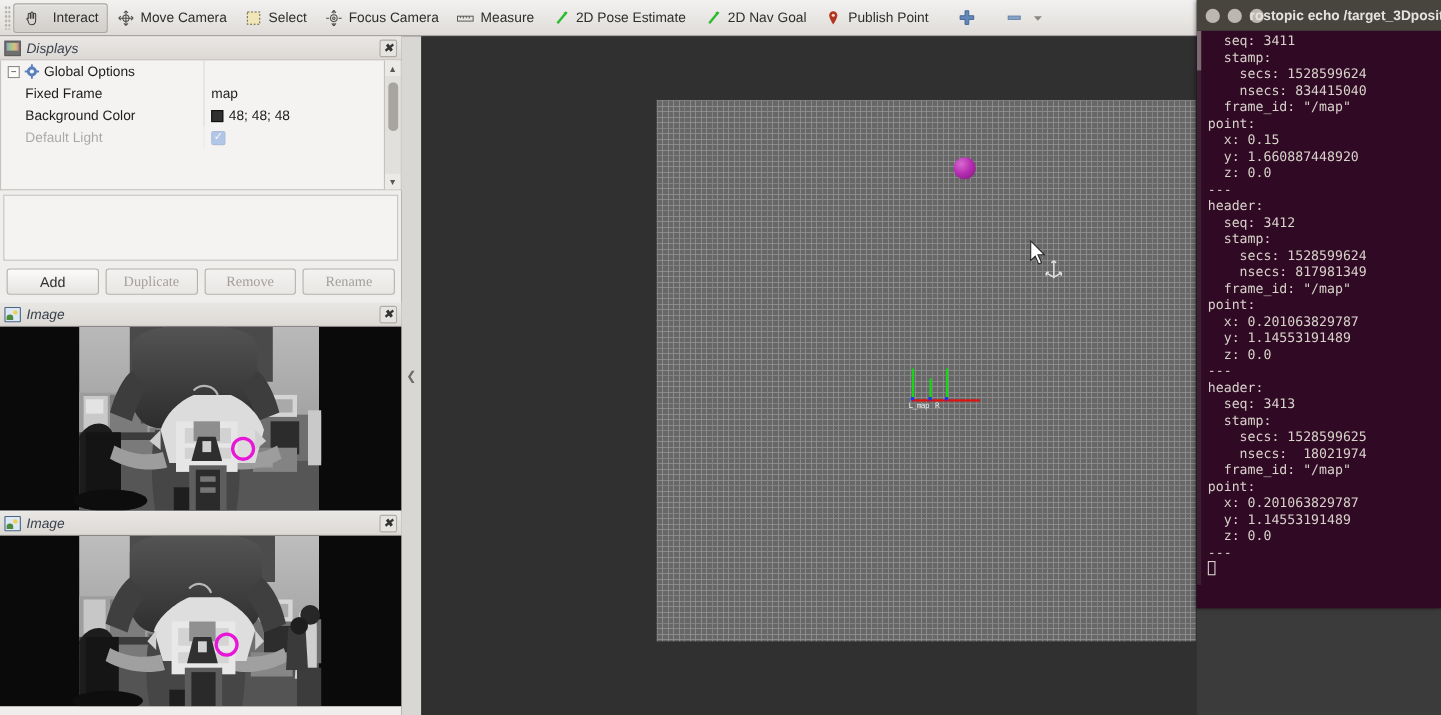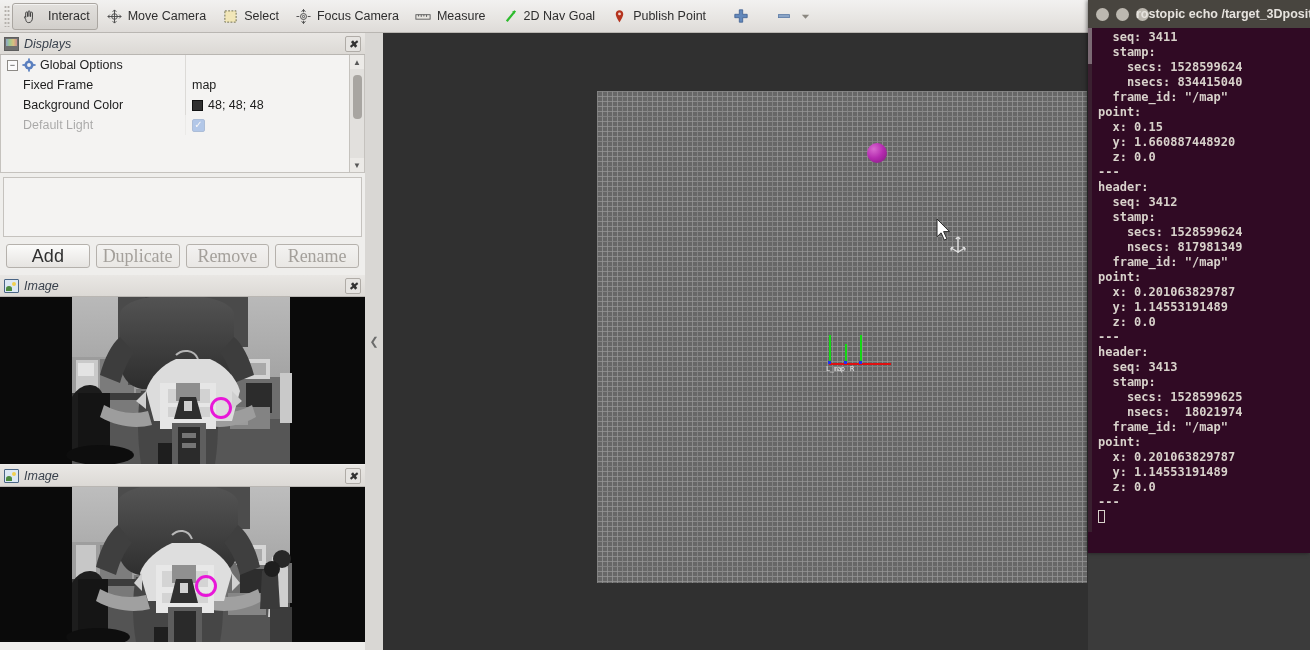--- a/index.html
+++ b/index.html
@@ -83,21 +83,21 @@
   .swatch { width:11px; height:11px; background:#303030; border:1px solid #111; display:inline-block; }
   .chk { width:13px; height:13px; background:#3a76d8; border:1px solid #2a5aa8; border-radius:2px;
      display:flex; align-items:center; justify-content:center; color:#fff; font-size:10px; line-height:1; }
   .tree-clip { overflow:hidden; height:118px; }
   .fade-row { opacity:0.35; }
 
   .disp-detail { height:60px; background:#f4f3f2; border:1px solid #c5c2be; margin:4px 3px 0 3px; }
   .btn-row { display:flex; gap:6px; padding:7px 6px 6px 6px; }
   .pbtn { flex:1; height:24px; border:1px solid #b5b1ac; border-radius:3px;
      background: linear-gradient(to bottom,#fbfbfa,#e6e4e1);
-     font-size:18px; color:#2f2f2f; display:flex; align-items:center; justify-content:center;
+     font-size:13px; color:#2f2f2f; display:flex; align-items:center; justify-content:center;
      cursor:default; font-family:"Liberation Sans", sans-serif;}
   .pbtn.disabled { color:#a4a09b; background: linear-gradient(to bottom,#f3f2f1,#e9e7e4); font-family: Liberation Serif, serif; }
 
   
   .img-panel-body { background:#000; position:relative; overflow:hidden; }
   .photo { position:absolute; inset:0; }
   .marker-circle { position:absolute; border:3px solid #e817d8; border-radius:50%; z-index:5; }
 
   
   .collapse-handle {
@@ -146,21 +146,21 @@
     overflow:hidden; padding-left:48px; padding-right:4px; }
   .term-tabbar { height:21px; background:#3a3733; display:flex; align-items:center;
     border-bottom:1px solid #241a20; }
   .tab-ico { width:19px; height:21px; display:flex; align-items:center; justify-content:center;
      background:#302d2a; }
   .term-tab { flex:1; height:21px; background:#504c46; display:flex; align-items:center;
      padding-left:6px; font-size:12px; color:#eceae7; overflow:hidden; white-space:nowrap; }
   .term-body { position:relative; height:504px; overflow:hidden;
      font-family:"DejaVu Sans Mono", monospace; font-size:12px; line-height:15px;
      color:#d8d2cb; padding:2px 0 0 4px; }
-  .term-body .ln { white-space:pre;font-weight:bold; }
+  .term-body .ln { white-space:pre; }
   .term-scroll { position:absolute; left:0; top:0; width:4px; height:100%; background:#3a2030; }
   .term-scroll i { position:absolute; left:0; top:0; width:4px; height:36px; background:#7b6a74; }
   .cursorblk { display:inline-block; width:7px; height:13px; border:1px solid #d8d2cb;
      vertical-align:-2px; }
   .bottom-strip { position:absolute; left:1088px; top:553px; width:222px; height:97px; background:#3b3b3b; }
 </style>
 </head>
 <body>
 
 <div id="app">
@@ -218,20 +218,29 @@
         <svg width="16" height="15" viewBox="0 0 18 16">
             <rect x="1" y="6" width="16" height="5" fill="#e8e6e1" stroke="#555" stroke-width="1"></rect>
             <g stroke="#555" stroke-width="1">
               <path d="M4 6v2M7 6v2.5M10 6v2M13 6v2.5"></path>
             </g>
           </svg>
       </span>
       <span>Measure</span>
     </div>
 
+    <div class="tb-btn">
+      <span class="tb-ico">
+        <svg width="15" height="15" viewBox="0 0 16 16">
+            <path d="M13 2L4 13" stroke="#2dbb2d" stroke-width="2.4"></path>
+            <path d="M13 2l-3.4.6L12.4 5z" fill="#2dbb2d"></path>
+          </svg>
+      </span>
+      <span>2D Pose Estimate</span>
+    </div>
 
     <div class="tb-btn">
       <span class="tb-ico">
         <svg width="15" height="15" viewBox="0 0 16 16">
             <path d="M13 2L4 13" stroke="#2dbb2d" stroke-width="2.4"></path>
             <path d="M13 2l-3.4.6L12.4 5z" fill="#2dbb2d"></path>
           </svg>
       </span>
       <span>2D Nav Goal</span>
     </div>

